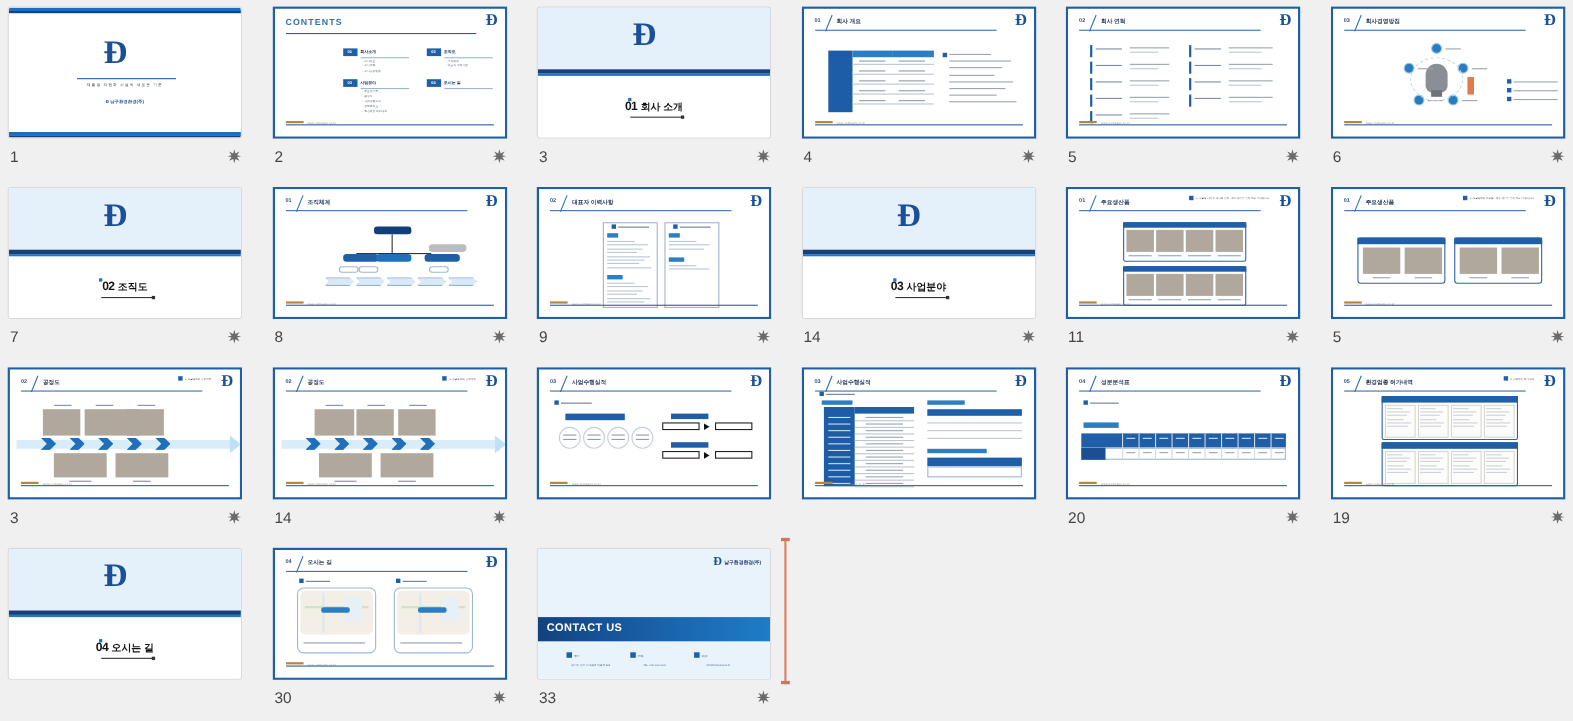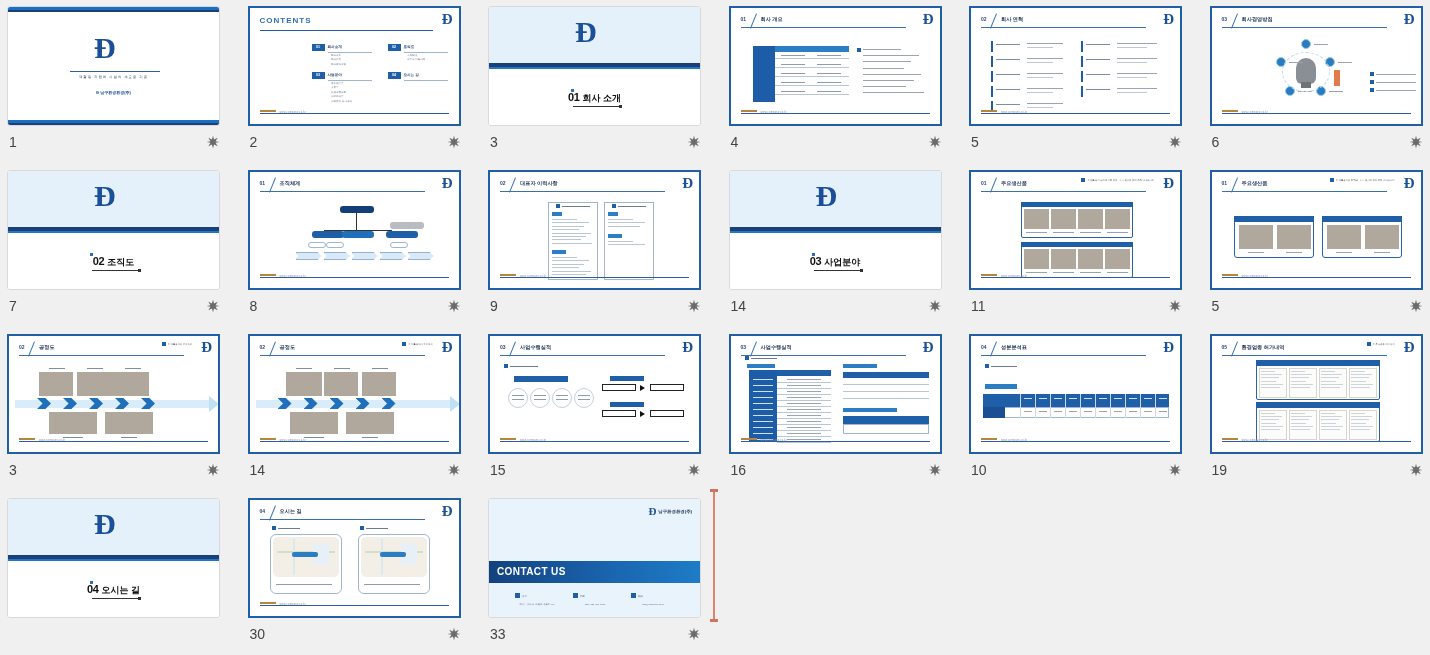--- a/index.html
+++ b/index.html
@@ -676,28 +676,20 @@
         <div style="position:absolute;left:150px;top:49px;width:0;height:0;border-left:5px solid #111;border-top:3px solid transparent;border-bottom:3px solid transparent"></div>
         <div class="box-o" style="left:160px;top:48px;width:34px;height:7px;border-color:#222"></div>
         <div class="chip" style="left:120px;top:66px;width:34px;height:5px"></div>
         <div class="box-o" style="left:112px;top:74px;width:34px;height:7px;border-color:#222"></div>
         <div style="position:absolute;left:150px;top:75px;width:0;height:0;border-left:5px solid #111;border-top:3px solid transparent;border-bottom:3px solid transparent"></div>
         <div class="box-o" style="left:160px;top:74px;width:34px;height:7px;border-color:#222"></div>
         <div class="footer-dash"></div>
         <div class="footer-txt">www.company.co.kr</div>
         <div class="footer-rule"></div>
       </div>
-      <div class="caption">
-        <span class="slide-num">15</span>
-        <span class="star-icon">
-          <svg viewBox="0 0 16 16" width="14" height="14" aria-hidden="true">
-            <path fill="currentColor" d="M8 0.8 L9.2 5.2 L13.4 3.2 L10.9 7.1 L15.2 8 L10.9 8.9 L13.4 12.8 L9.2 10.8 L8 15.2 L6.8 10.8 L2.6 12.8 L5.1 8.9 L0.8 8 L5.1 7.1 L2.6 3.2 L6.8 5.2 Z"></path>
-          </svg>
-        </span>
-      </div>
     </div>
     <div class="cell" style="left:728.5px;top:334px">
       <div class="thumb sel">
         <div class="s-fill"></div>
         <div class="slide-head">
           <span class="sh-num">03</span>
           <span class="sh-slash"></span>
           <span class="sh-title">사업수행실적</span>
           <span class="sh-rule"></span>
         </div>
@@ -745,28 +737,20 @@
         <div class="ln" style="left:112px;top:48px;width:86px"></div>
         <div class="ln" style="left:112px;top:55px;width:86px"></div>
         <div class="ln" style="left:112px;top:62px;width:86px"></div>
         <div class="chip2" style="left:112px;top:72px;width:54px;height:4px"></div>
         <div class="chip" style="left:112px;top:80px;width:86px;height:8px"></div>
         <div class="box-o" style="left:112px;top:88px;width:86px;height:10px"></div>
         <div class="footer-dash"></div>
         <div class="footer-txt">www.company.co.kr</div>
         <div class="footer-rule"></div>
       </div>
-      <div class="caption">
-        <span class="slide-num">16</span>
-        <span class="star-icon">
-          <svg viewBox="0 0 16 16" width="14" height="14" aria-hidden="true">
-            <path fill="currentColor" d="M8 0.8 L9.2 5.2 L13.4 3.2 L10.9 7.1 L15.2 8 L10.9 8.9 L13.4 12.8 L9.2 10.8 L8 15.2 L6.8 10.8 L2.6 12.8 L5.1 8.9 L0.8 8 L5.1 7.1 L2.6 3.2 L6.8 5.2 Z"></path>
-          </svg>
-        </span>
-      </div>
     </div>
     <div class="cell" style="left:969px;top:334px">
       <div class="thumb sel">
         <div class="s-fill"></div>
         <div class="slide-head">
           <span class="sh-num">04</span>
           <span class="sh-slash"></span>
           <span class="sh-title">성분분석표</span>
           <span class="sh-rule"></span>
         </div>
@@ -805,21 +789,21 @@
         <div class="ln" style="left:173px;top:62px;width:8px;background:#cfe0f2"></div>
         <div class="ln" style="left:173px;top:75px;width:8px;background:#9aa5b1"></div>
         <div style="position:absolute;left:184px;top:58px;width:1px;height:24px;background:#cfd8e4"></div>
         <div class="ln" style="left:188px;top:62px;width:8px;background:#cfe0f2"></div>
         <div class="ln" style="left:188px;top:75px;width:8px;background:#9aa5b1"></div>
         <div class="footer-dash"></div>
         <div class="footer-txt">www.company.co.kr</div>
         <div class="footer-rule"></div>
       </div>
       <div class="caption">
-        <span class="slide-num">10</span>
+        <span class="slide-num">20</span>
         <span class="star-icon">
           <svg viewBox="0 0 16 16" width="14" height="14" aria-hidden="true">
             <path fill="currentColor" d="M8 0.8 L9.2 5.2 L13.4 3.2 L10.9 7.1 L15.2 8 L10.9 8.9 L13.4 12.8 L9.2 10.8 L8 15.2 L6.8 10.8 L2.6 12.8 L5.1 8.9 L0.8 8 L5.1 7.1 L2.6 3.2 L6.8 5.2 Z"></path>
           </svg>
         </span>
       </div>
     </div>
     <div class="cell" style="left:1209.5px;top:334px">
       <div class="thumb sel">
         <div class="s-fill"></div>

